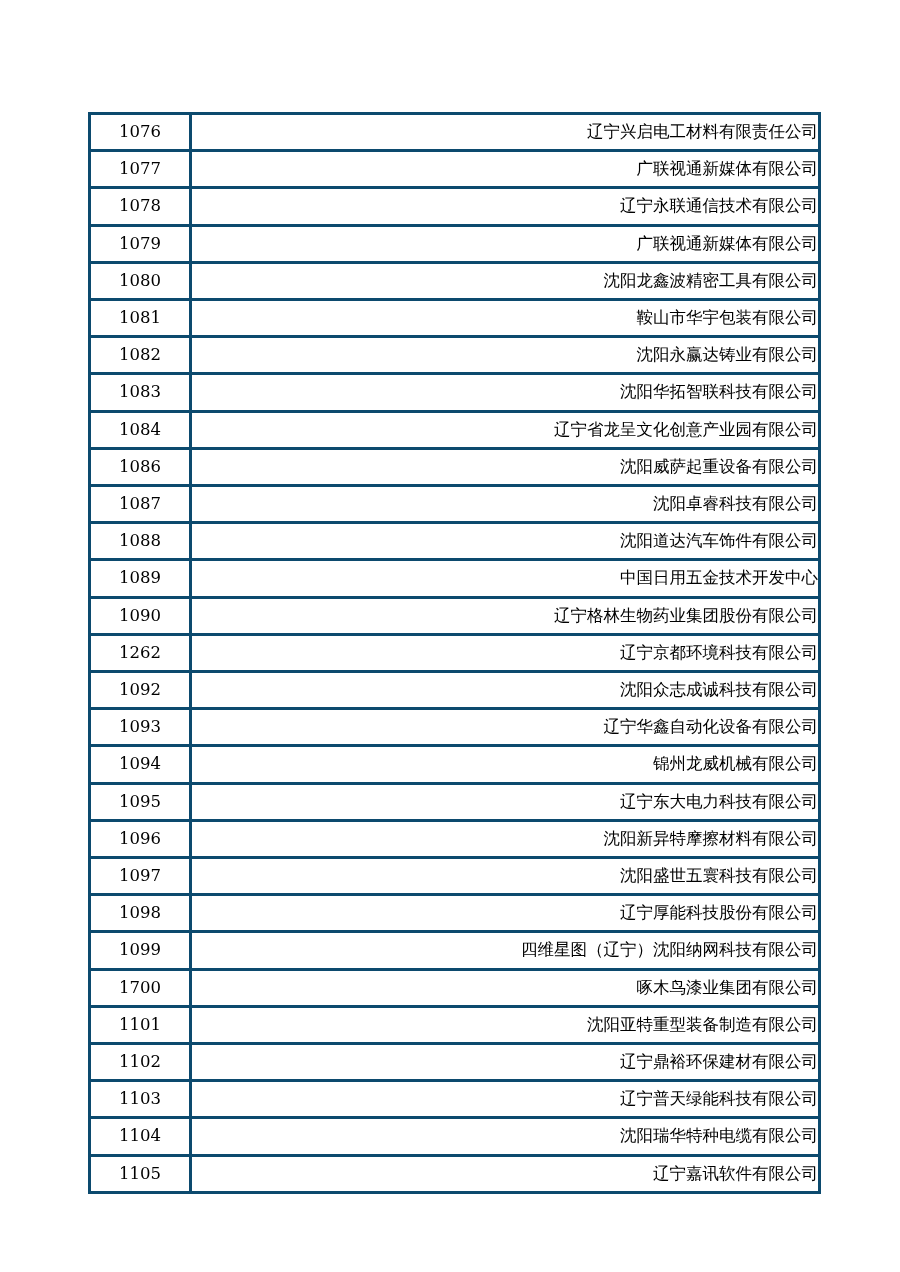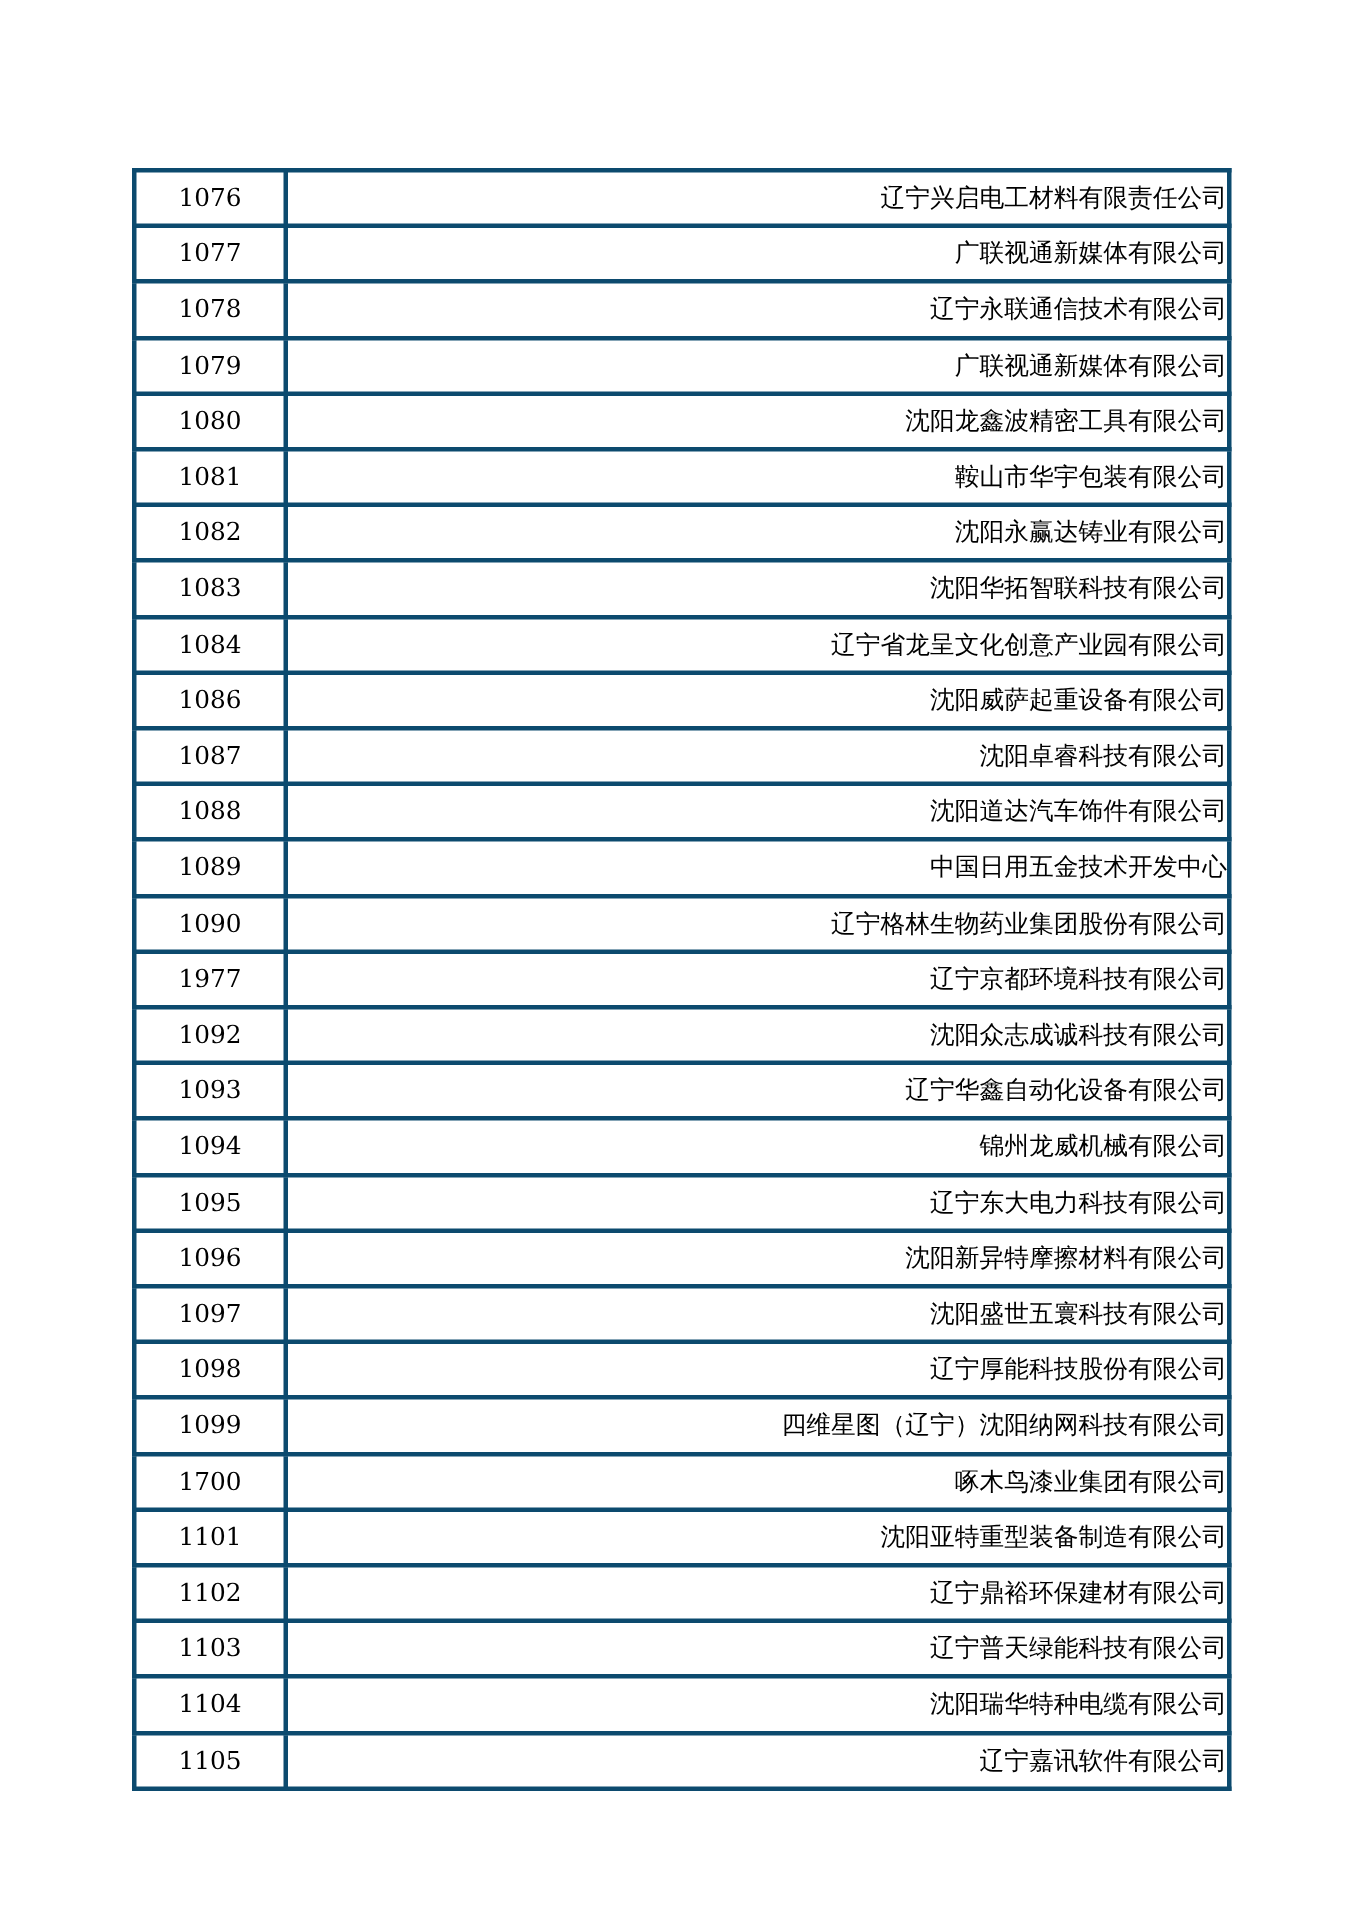--- a/index.html
+++ b/index.html
@@ -100,21 +100,21 @@
         </tr>
         <tr>
           <td class="col-id">1089</td>
           <td class="col-name">中国日用五金技术开发中心</td>
         </tr>
         <tr>
           <td class="col-id">1090</td>
           <td class="col-name">辽宁格林生物药业集团股份有限公司</td>
         </tr>
         <tr>
-          <td class="col-id">1977</td>
+          <td class="col-id">1262</td>
           <td class="col-name">辽宁京都环境科技有限公司</td>
         </tr>
         <tr>
           <td class="col-id">1092</td>
           <td class="col-name">沈阳众志成诚科技有限公司</td>
         </tr>
         <tr>
           <td class="col-id">1093</td>
           <td class="col-name">辽宁华鑫自动化设备有限公司</td>
         </tr>

